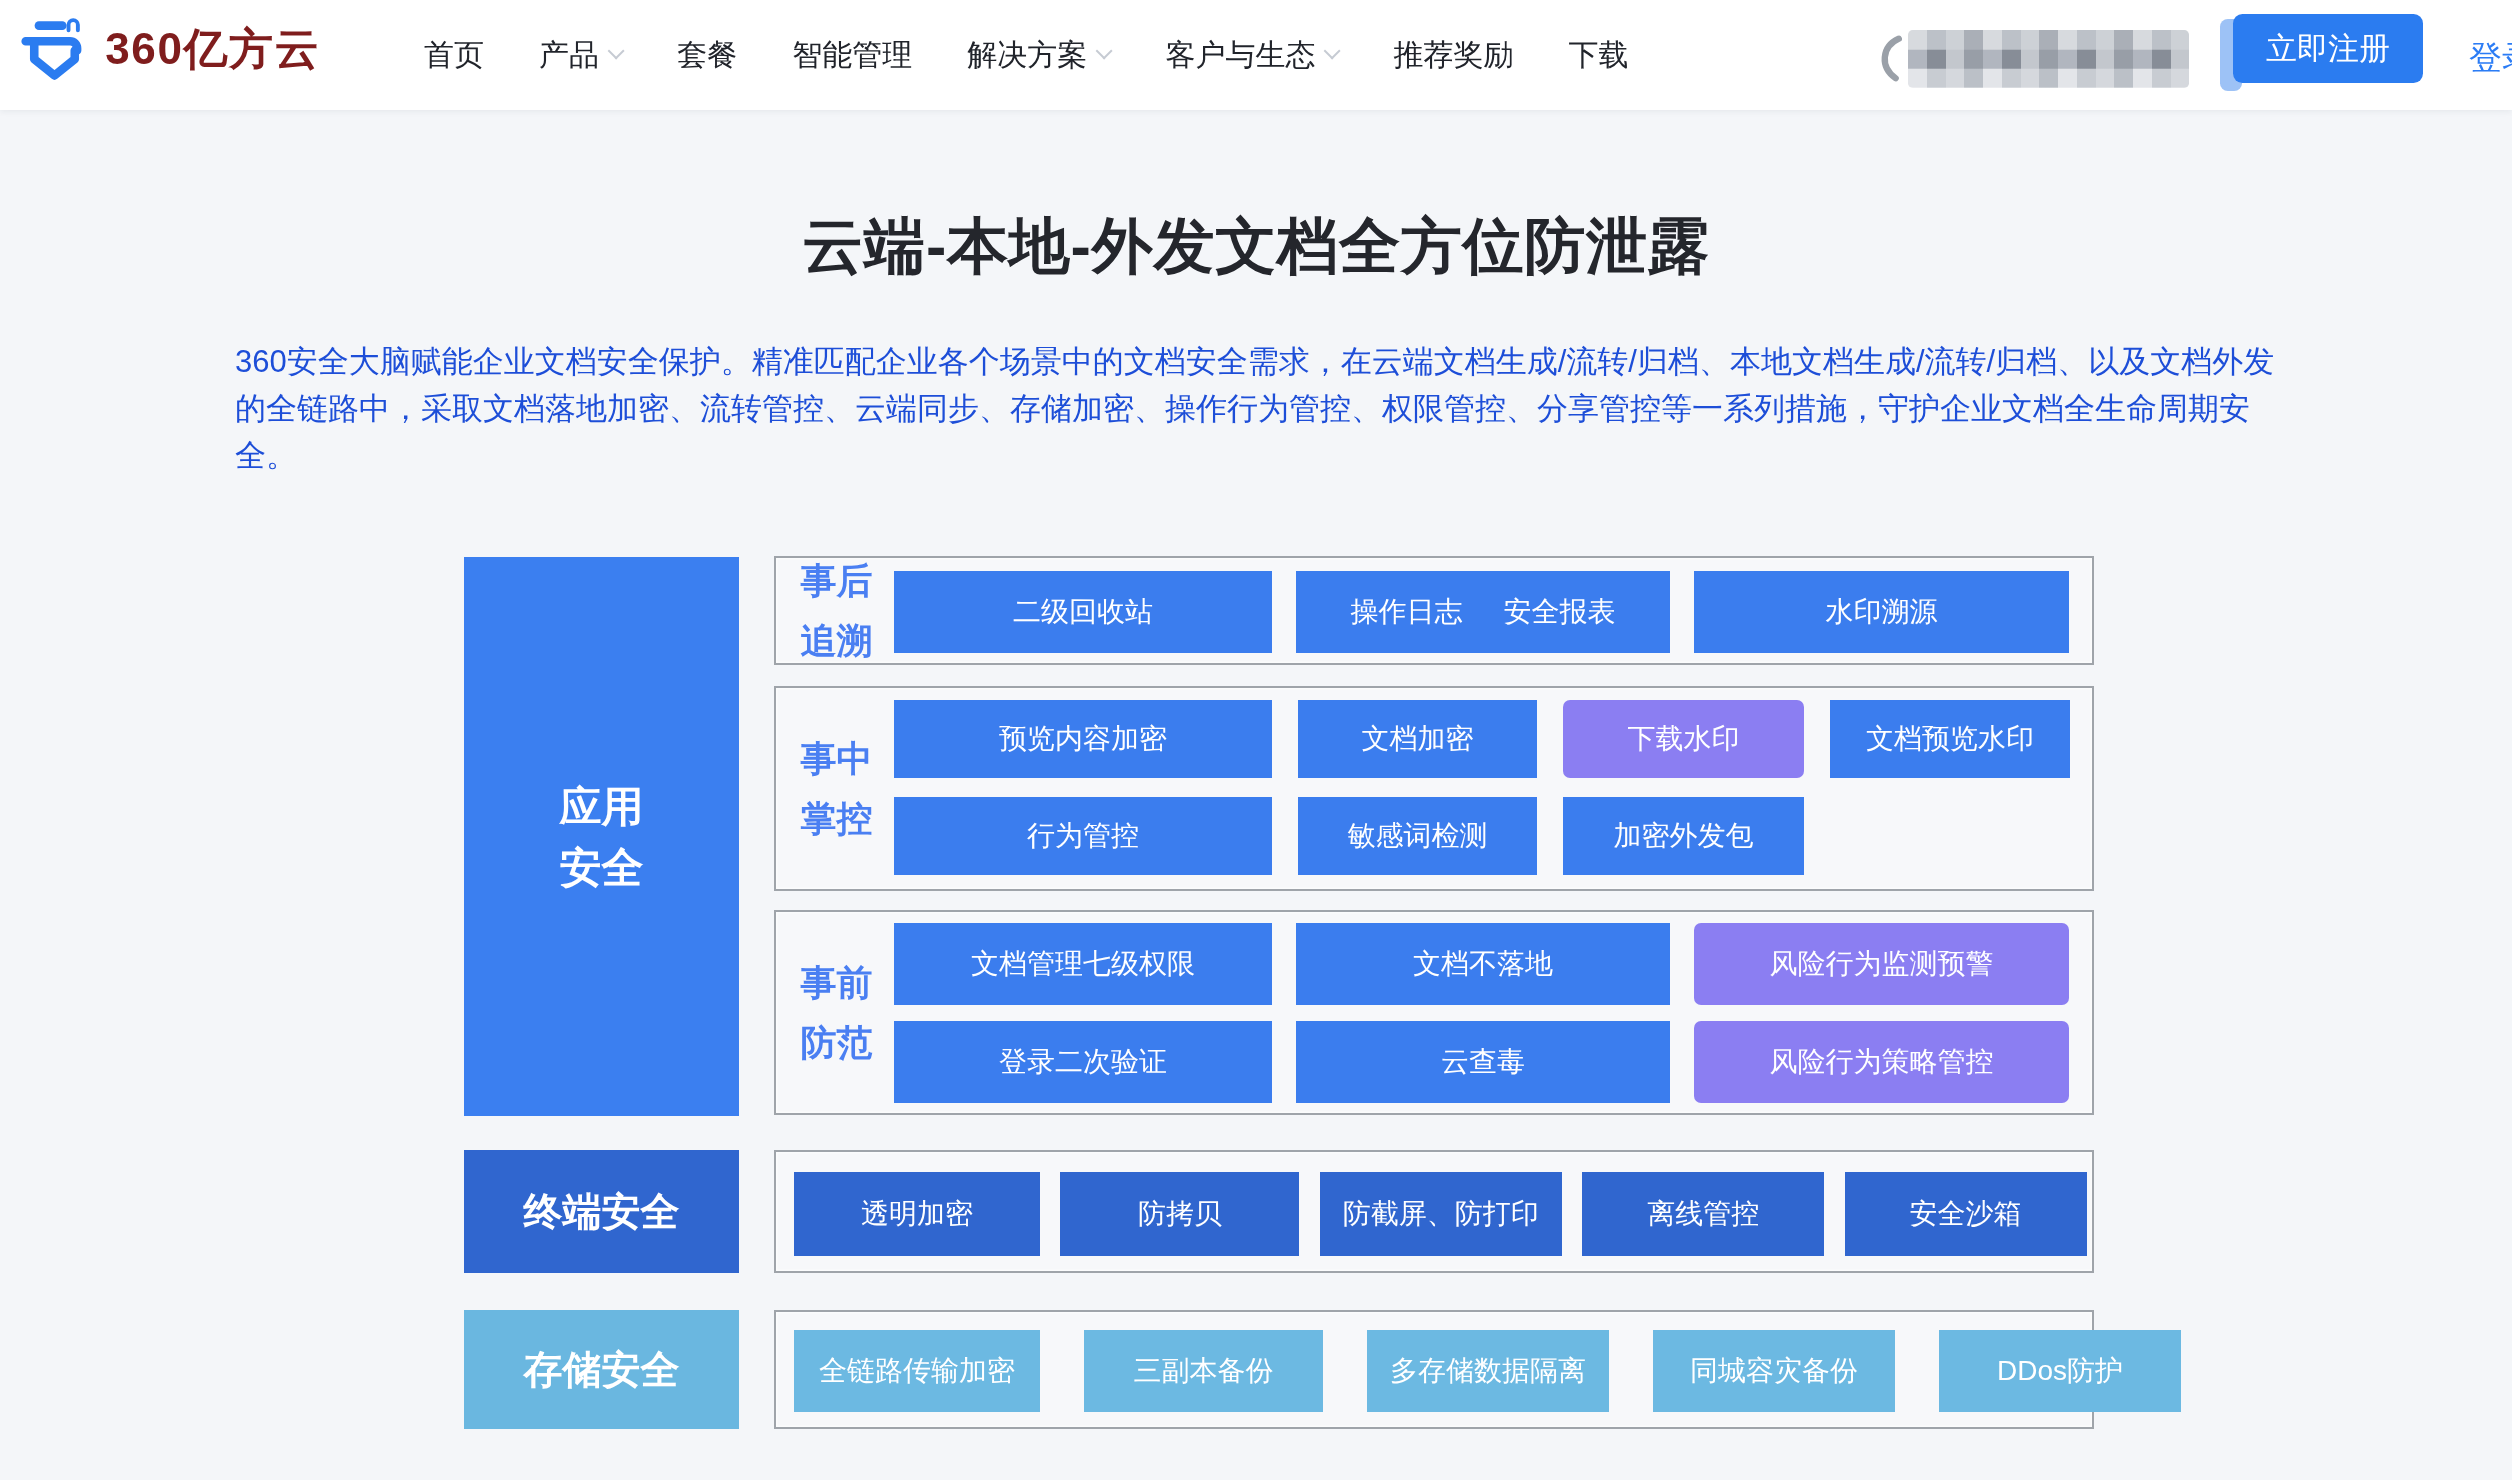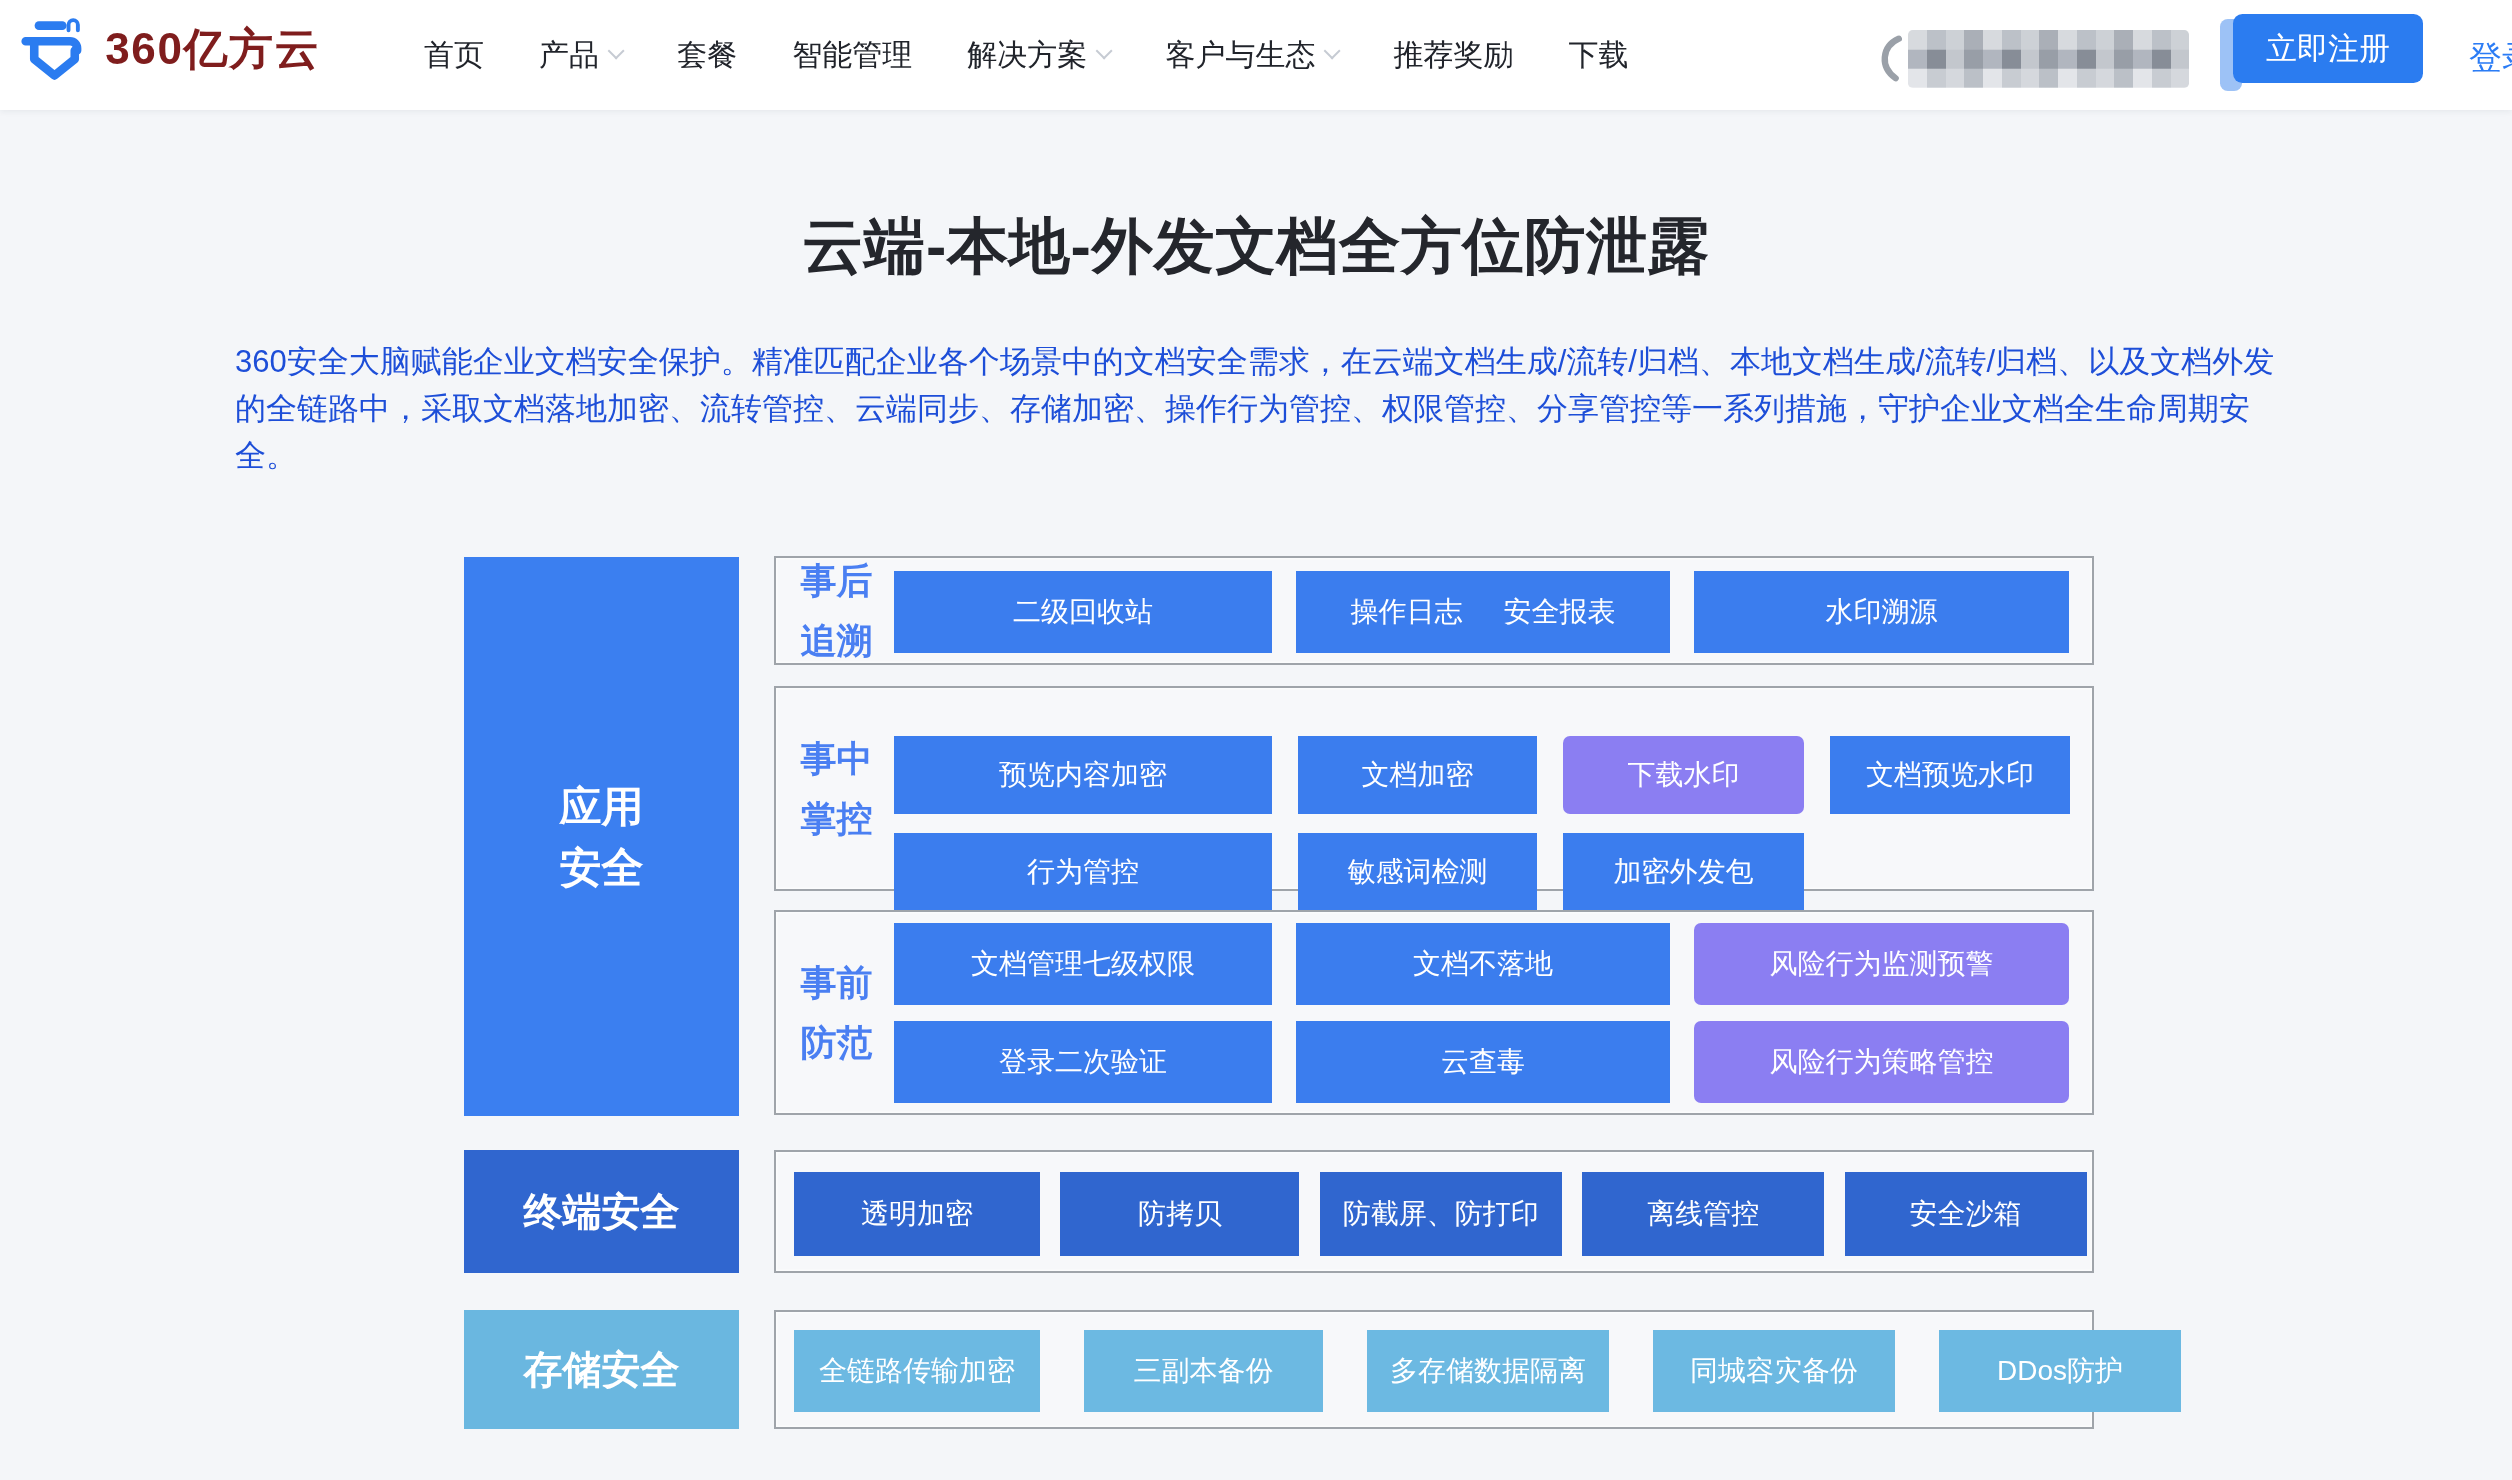--- a/index.html
+++ b/index.html
@@ -86,21 +86,21 @@
   .c4{top:1150px;height:123px;}
   .c5{top:1310px;height:119px;}
 
   .phase{
     position:absolute;left:0;top:0;bottom:0;width:121px;
     display:flex;flex-direction:column;align-items:center;justify-content:center;
     color:#4a7ff2;font-size:36px;font-weight:700;line-height:46px;gap:14px;
   }
   .boxes{position:absolute;display:grid;}
   .c1 .boxes{left:118px;top:12.6px;grid-template-columns:378px 374px 375px;column-gap:24px;grid-auto-rows:82px;}
-  .c2 .boxes{left:118px;top:11.8px;grid-template-columns:378px 239px 241px 240px;column-gap:26px;row-gap:19.6px;grid-auto-rows:78px;margin-top:36px;}
+  .c2 .boxes{left:118px;top:11.8px;grid-template-columns:378px 239px 241px 240px;column-gap:26px;row-gap:19.6px;grid-auto-rows:78px;}
   .c3 .boxes{left:118px;top:11px;grid-template-columns:378px 374px 375px;column-gap:24px;row-gap:15.7px;grid-auto-rows:82px;}
   .c4 .boxes{left:18px;top:19.6px;grid-template-columns:246px 239px 242px 242px 242px;column-gap:20.4px;grid-auto-rows:84px;}
   .c5 .boxes{left:18px;top:18px;grid-template-columns:246px 239px 242px 242px 242px;column-gap:20.4px;grid-auto-rows:82px;gap:44px;}
 
   .bx{
     display:flex;align-items:center;justify-content:center;gap:41px;
     color:#ffffff;font-size:28px;white-space:nowrap;
   }
   .b-blue{background:#3b7dee;}
   .b-purple{background:#8b7ef2;border-radius:7px;}

